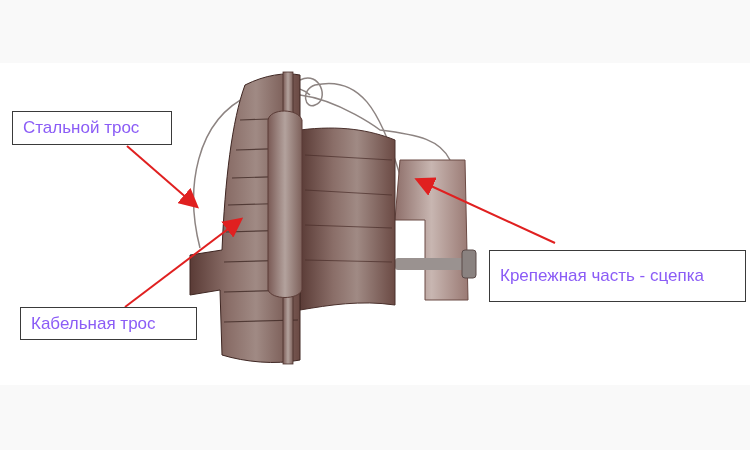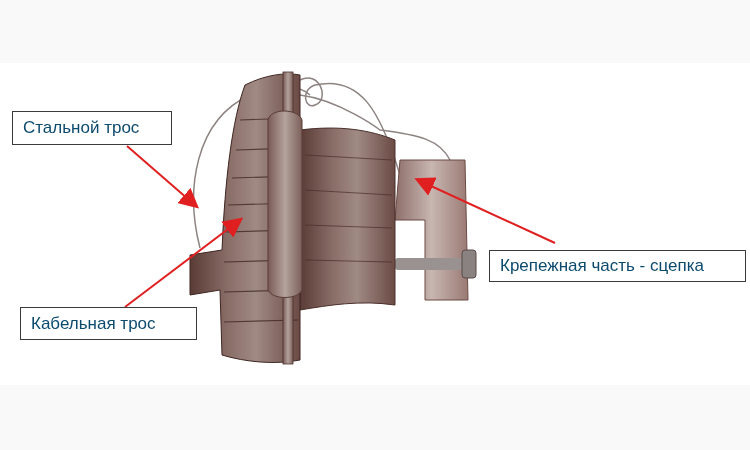--- a/index.html
+++ b/index.html
@@ -1,23 +1,23 @@
 <!DOCTYPE html>
 <html><head>
 <meta charset="utf-8">
 <style>
   html, body { margin:0; padding:0; }
   body { width:750px; height:450px; position:relative; overflow:hidden; background:#ffffff; font-family:"Liberation Sans", sans-serif; }
   .band-top { position:absolute; left:0; top:0; width:750px; height:63px; background:#f9f9f9; }
   .band-bottom { position:absolute; left:0; top:385px; width:750px; height:65px; background:#f9f9f9; }
   .photo { position:absolute; left:0; top:0; width:750px; height:450px; }
-  .label-box { position:absolute; background:#ffffff; border:1.5px solid #3a3a3a; box-sizing:border-box; color:#0c4a6e; font-size:17px; display:flex; align-items:center; padding-left:10px; white-space:nowrap; }
+  .label-box { position:absolute; background:#ffffff; border:1.5px solid #3a3a3a; box-sizing:border-box; color:#8b5cf6; font-size:17px; display:flex; align-items:center; padding-left:10px; white-space:nowrap; }
   #lbl-cable-steel { left:12px; top:111px; width:160px; height:34px; }
   #lbl-cable-part { left:20px; top:307px; width:177px; height:33px; }
-  #lbl-fastener { left:489px; top:250px; width:257px; height:32px; }
+  #lbl-fastener { left:489px; top:250px; width:257px; height:52px; }
 </style>
 </head>
 <body>
 
 <div class="band-top"></div>
 <div class="band-bottom"></div>
 
 <svg class="photo" viewBox="0 0 750 450" xmlns="http://www.w3.org/2000/svg">
   <defs>
     <linearGradient id="metalA" x1="0" y1="0" x2="1" y2="0">

